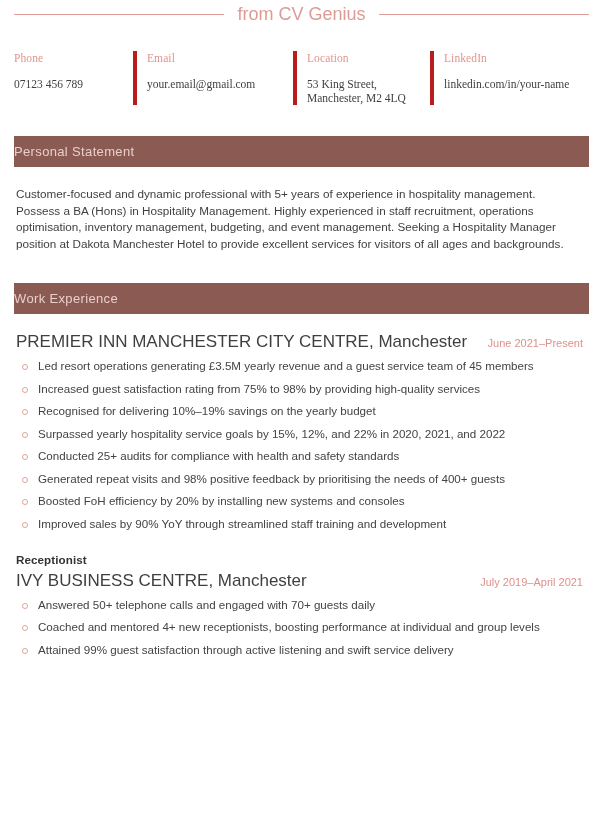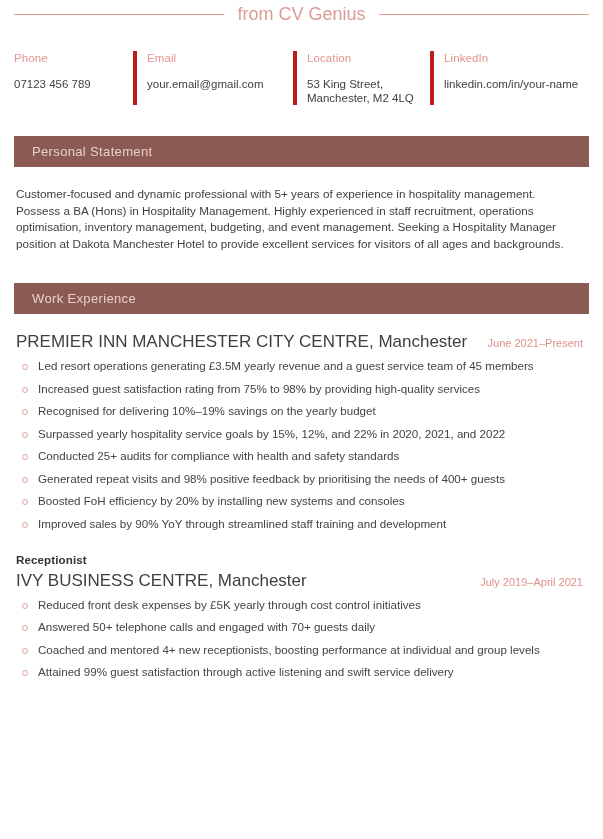--- a/index.html
+++ b/index.html
@@ -78,21 +78,21 @@
     display: flex;
     margin: 26px 14px 0 14px;
   }
   .contact-col {
     padding: 0 0 0 0;
     position: relative;
   }
   .contact-col + .contact-col {
     border-left: 4px solid #b91c1c;
   }
-  .contact-col .inner { padding: 0 10px; }
+  .contact-col .inner { padding: 0 10px; font-family: Liberation Serif, serif; }
   .contact-col:first-child .inner { padding-left: 0; }
   .c-label {
     font-size: 11.5px;
     color: #e2948e;
     line-height: 14px;
     margin-bottom: 12px;
     letter-spacing: 0.1px;
   }
   .c-value {
     font-size: 11.5px;
@@ -105,21 +105,20 @@
   .col-location { flex: 0 0 137px; }
   .col-linkedin { flex: 1 1 auto; }
 
   
   .section { margin: 0 14px; }
   .section-bar {
     background: #8b5a52;
     height: 31px;
     display: flex;
     align-items: center;
-    padding-left: 18px;
     margin-top: 31px;
   }
   .section-bar-title {
     color: #f0d9d6;
     font-size: 13px;
     letter-spacing: 0.35px;
     line-height: 16px;
     opacity: 0.92;
   }
 
@@ -254,21 +253,20 @@
       </ul>
     </div>
 
     <div class="job">
       <div class="job-title">Receptionist</div>
       <div class="job-meta">
         <span class="job-company">IVY BUSINESS CENTRE, Manchester</span>
         <span class="job-dates">July 2019–April 2021</span>
       </div>
       <ul class="bullets">
-        <li>Reduced front desk expenses by £5K yearly through cost control initiatives</li>
         <li>Answered 50+ telephone calls and engaged with 70+ guests daily</li>
         <li>Coached and mentored 4+ new receptionists, boosting performance at individual and group levels</li>
         <li>Attained 99% guest satisfaction through active listening and swift service delivery</li>
       </ul>
     </div>
   </div>
 
 </div>
 
 </body></html>

